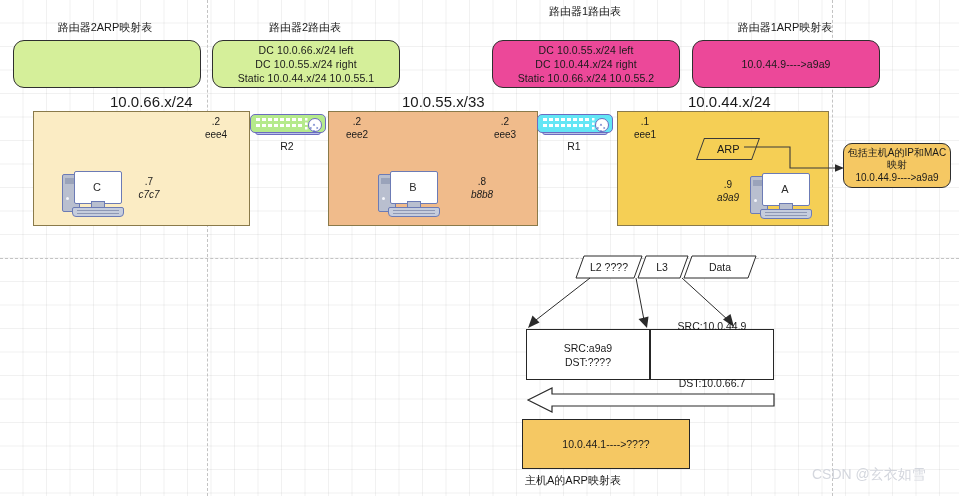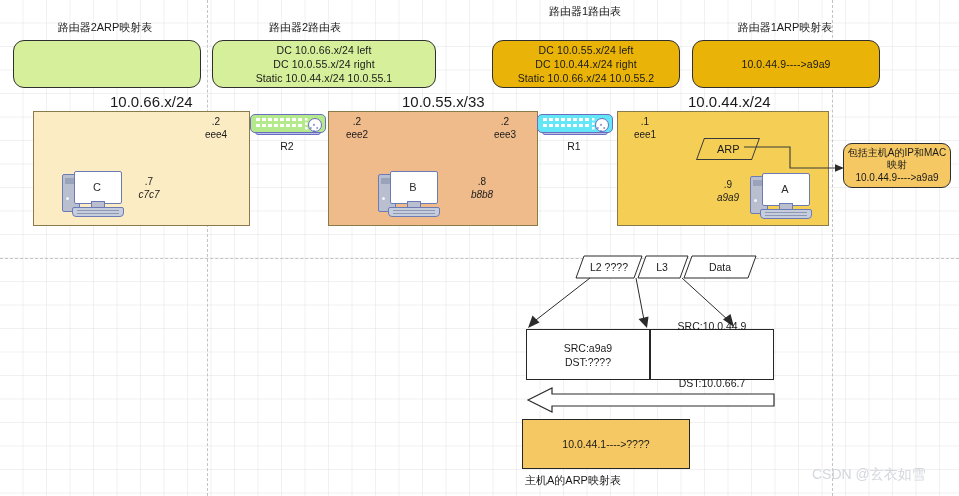--- a/index.html
+++ b/index.html
@@ -30,21 +30,21 @@
 
   
   .cap{font-size:11px;color:#1a1a1a;white-space:nowrap;}
 
   
   .rbox{
     border:1px solid #2f2f2f;border-radius:11px;
     font-size:10.5px;line-height:14px;letter-spacing:.1px;
   }
   .rbox.green{background:#d5ef9a;}
-  .rbox.cyan{background:#eab308;}
+  .rbox.cyan{background:#ec4899;}
 
   
   .netlbl{font-size:15px;color:#1a1a1a;white-space:nowrap;}
 
   
   .seg{border:1px solid #8a7a4a;}
   .seg.cream{background:#fbecc4;}
   .seg.orange{background:#f0bb8b;}
   .seg.gold{background:#f5cf55;}
   .segtxt{font-size:10px;line-height:13px;white-space:nowrap;text-align:center;}
@@ -115,21 +115,21 @@
   <div class="abs pb pb-v" style="left:832px;top:0;height:496px;"></div>
   <div class="abs pb pb-h" style="left:0;top:258px;width:959px;"></div>
 
   <div class="abs cap ctr" style="left:10px;top:20px;width:190px;height:14px;">路由器2ARP映射表</div>
   <div class="abs cap ctr" style="left:210px;top:20px;width:190px;height:14px;">路由器2路由表</div>
   <div class="abs cap ctr" style="left:490px;top:4px;width:190px;height:14px;">路由器1路由表</div>
   <div class="abs cap ctr" style="left:690px;top:20px;width:190px;height:14px;">路由器1ARP映射表</div>
 
   <div class="abs rbox green ctr" style="left:13px;top:40px;width:188px;height:48px;"></div>
 
-  <div class="abs rbox green ctr col" style="left:212px;top:40px;width:224px;height:48px;">
+  <div class="abs rbox green ctr col" style="left:212px;top:40px;width:188px;height:48px;">
     <span>DC  10.0.66.x/24  left</span>
     <span>DC  10.0.55.x/24 right</span>
     <span>Static 10.0.44.x/24 10.0.55.1</span>
   </div>
 
   <div class="abs rbox cyan ctr col" style="left:492px;top:40px;width:188px;height:48px;">
     <span>DC  10.0.55.x/24  left</span>
     <span>DC  10.0.44.x/24 right</span>
     <span>Static 10.0.66.x/24 10.0.55.2</span>
   </div>

